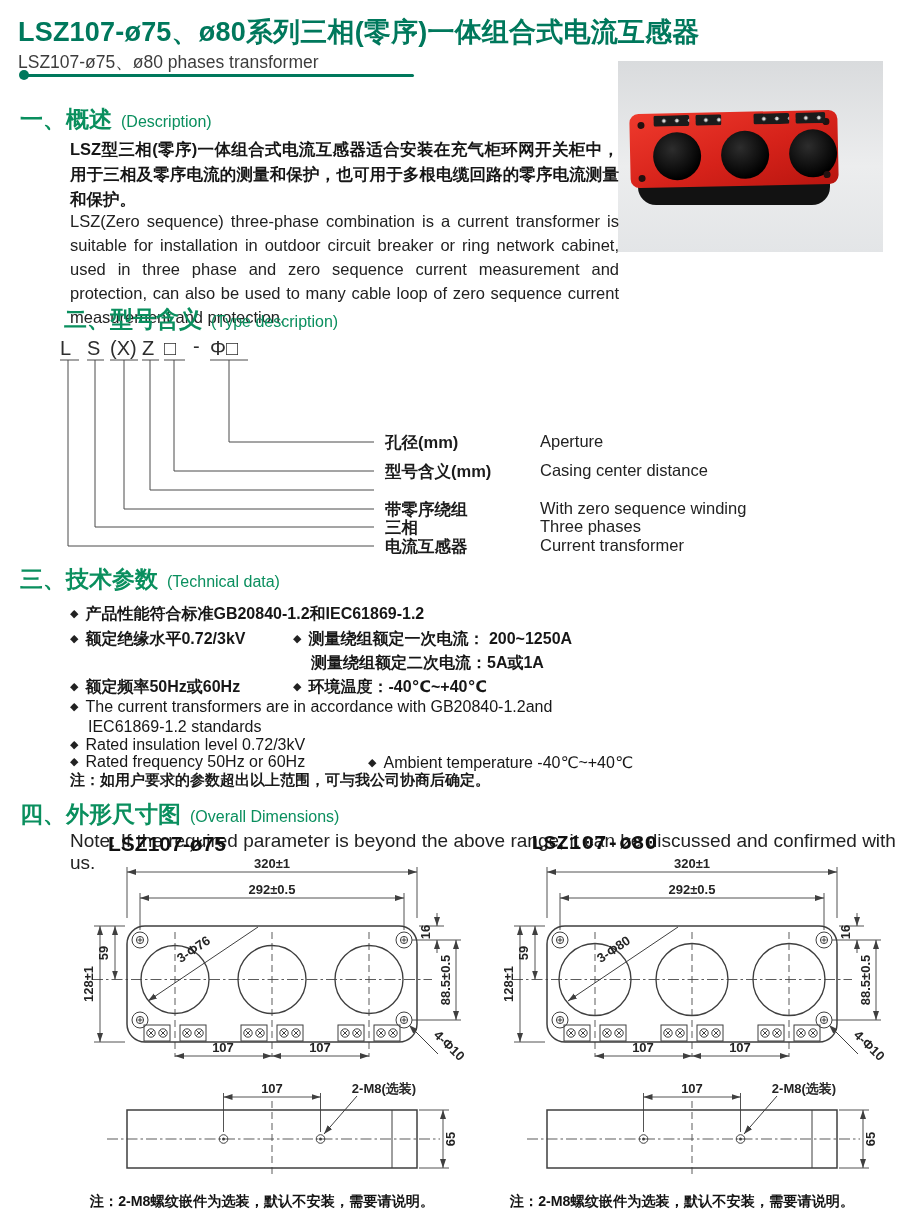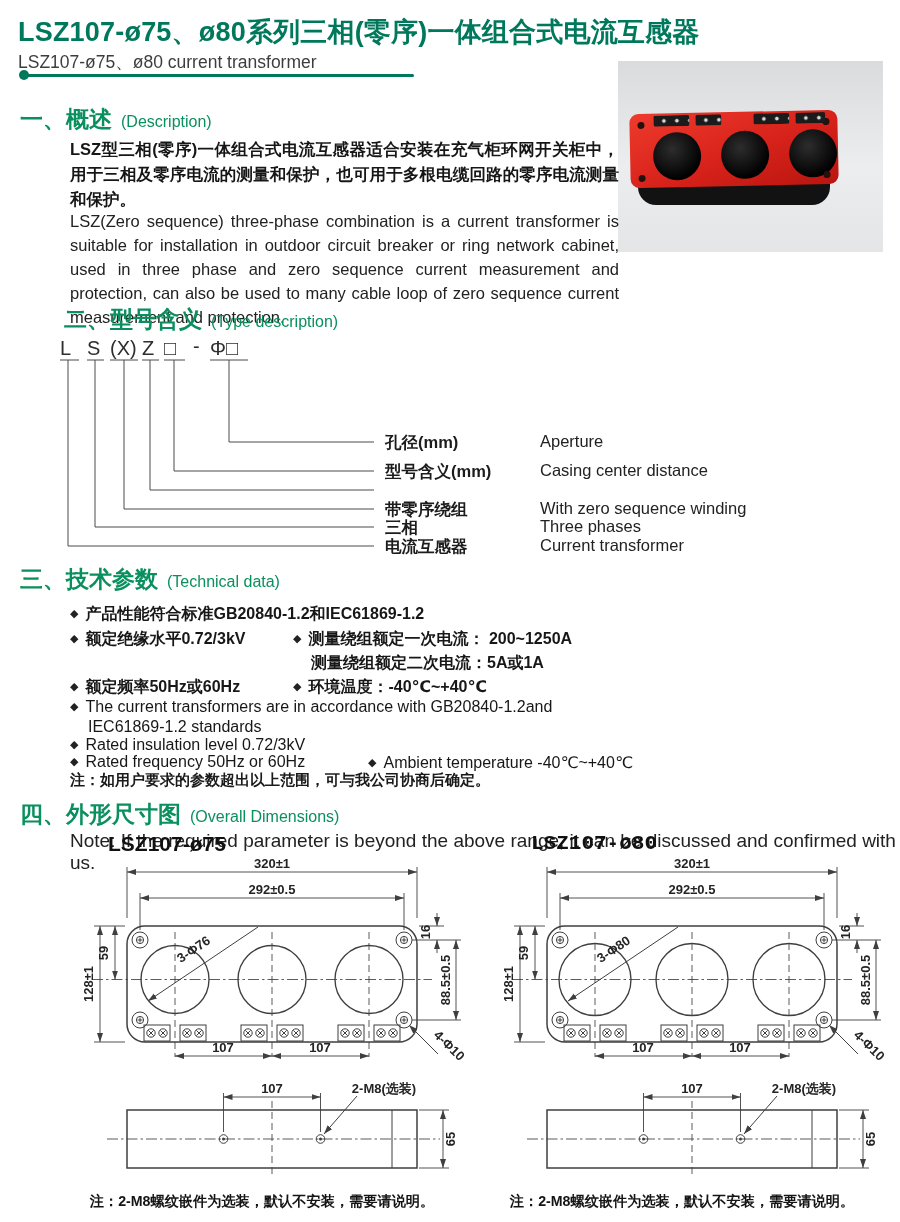--- a/index.html
+++ b/index.html
@@ -59,21 +59,21 @@
   text.dt{font-family:"Liberation Sans","DejaVu Sans",sans-serif;font-size:13px;font-weight:600;fill:#242424;}
   .tl{fill:none;stroke:#4a4a4a;stroke-width:1;}
   text.tc{font-family:"Liberation Sans","DejaVu Sans",sans-serif;font-size:20px;fill:#2e2e2e;}
 </style>
 </head>
 <body>
 
 <div id="page">
 
   <div class="abs title">LSZ107-ø75、ø80系列三相(零序)一体组合式电流互感器</div>
-  <div class="abs subtitle">LSZ107-ø75、ø80 current transformer</div>
+  <div class="abs subtitle">LSZ107-ø75、ø80 phases transformer</div>
   <div class="abs divider"></div>
   <div class="abs divider-dot"></div>
 
   <div class="abs photo-panel">
     <div class="abs photo-base"></div>
     <div class="abs photo-face">
       <div class="hole" style="left:23px;"></div>
       <div class="hole" style="left:91px;"></div>
       <div class="hole" style="left:159px;"></div>
       <div class="corner-dot" style="left:8px;top:8px;"></div>

